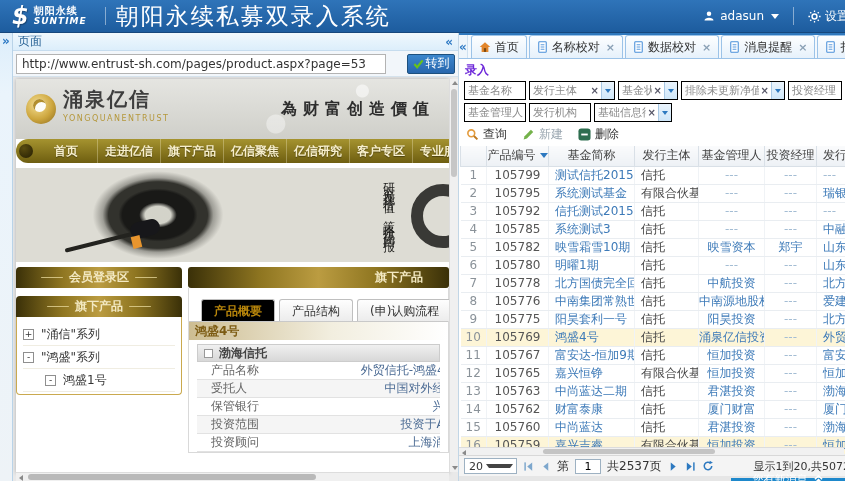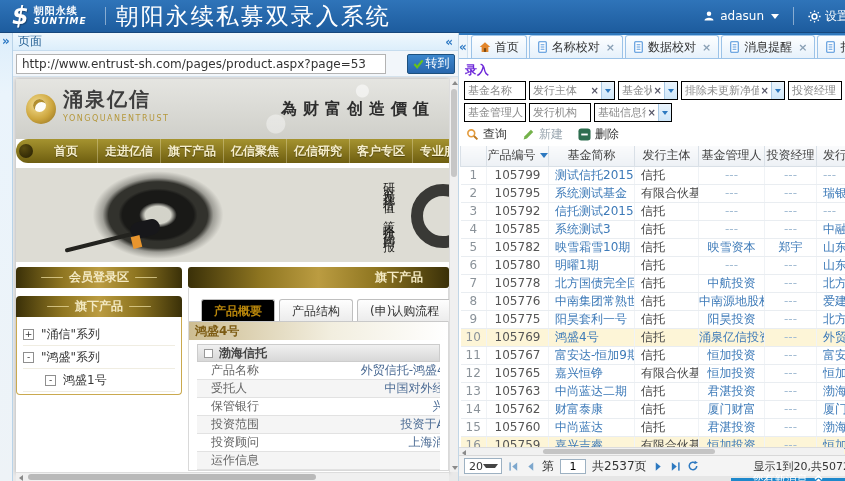--- a/index.html
+++ b/index.html
@@ -143,21 +143,21 @@
 .c5 { text-align:center; color:#3d7ab8; }
 .c6 { padding-left:6px; color:#3d7ab8; }
 td.dash { color:#a4bdd4; }
 .sortc { display:inline-block; width:0; height:0; border-left:4px solid transparent; border-right:4px solid transparent; border-top:5px solid #2d79c0; margin-left:4px; vertical-align:middle; }
 th:last-child { text-align:left; padding-left:6px; }
 .thscroll { position:absolute; left:0; bottom:0; width:385px; height:8px; background:#f1f1f1; border-top:1px solid #dcdcdc; }
 .tthumb { position:absolute; left:84px; top:1px; width:172px; height:5px; background:#c4c4c4; border-radius:3px; }
 
 
 .pgbar { height:21px; flex:none; background:#f4f4f4; border-top:1px solid #d8d8d8; display:flex; align-items:center; gap:6px; padding:0 0 0 5px; font-size:12px; color:#333; overflow:hidden; }
-.pgsize { width:38px; height:16px; background:#fff; border:1px solid #9db1c2; display:flex; align-items:center; cursor:pointer; }
+.pgsize { width:53px; height:16px; background:#fff; border:1px solid #9db1c2; display:flex; align-items:center; cursor:pointer; }
 .pgsize span { flex:1; padding-left:4px; font-size:11px; }
 .caret-dn2 { width:0; height:0; border-left:3.5px solid transparent; border-right:3.5px solid transparent; border-top:4.5px solid #444; margin-right:3px; }
 .pgico { display:flex; align-items:center; cursor:pointer; }
 .pgtxt { white-space:nowrap; }
 .pginput { width:26px; height:15px; border:1px solid #9db1c2; text-align:center; font-size:11px; font-family:inherit; }
 .pgstatus { margin-left:auto; margin-right:-5px; white-space:nowrap; font-size:11px; color:#333; }
 
 
 .rbottom { flex:1; position:relative; background:#e6e6e6; }
 .notice { position:absolute; right:0; top:2px; bottom:0; width:114px; background:#1e88cb; color:#fff; font-size:11px; display:flex; align-items:center; justify-content:center; gap:5px; cursor:pointer; }
@@ -305,24 +305,20 @@
                         <span class="pd-v">兴业银行股份</span>
                       </div>
                       <div class="pd-row alt">
                         <span class="pd-l">投资范围</span>
                         <span class="pd-v">投资于A股上市公司</span>
                       </div>
                       <div class="pd-row">
                         <span class="pd-l">投资顾问</span>
                         <span class="pd-v">上海涌泉亿信投资</span>
                       </div>
-                      <div class="pd-row alt">
-                        <span class="pd-l">运作信息</span>
-                        <span class="pd-v"></span>
-                      </div>
                     </div>
                   </div>
               </div>
             </div>
           </div>
         </div>
         <div class="vscroll">
             <span class="sa up"></span>
             <span class="vthumb"></span>
             <span class="sa dn"></span>

